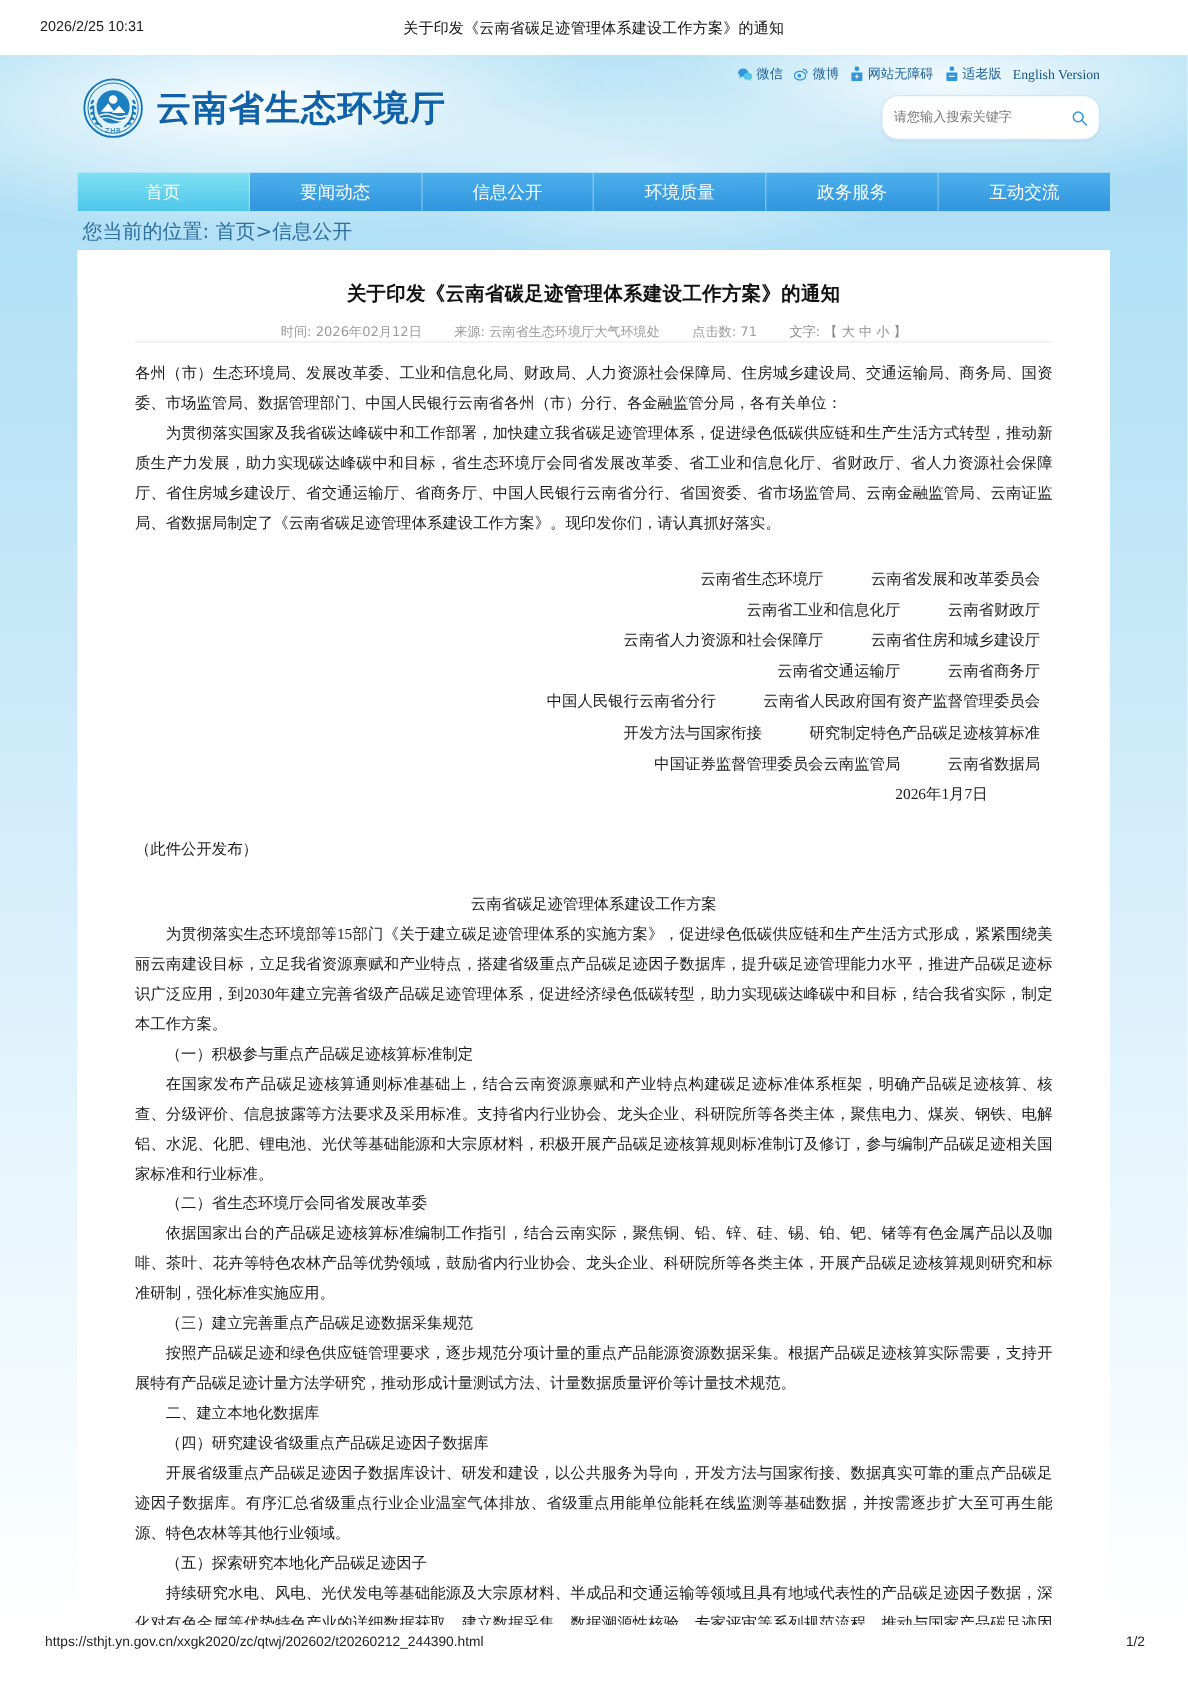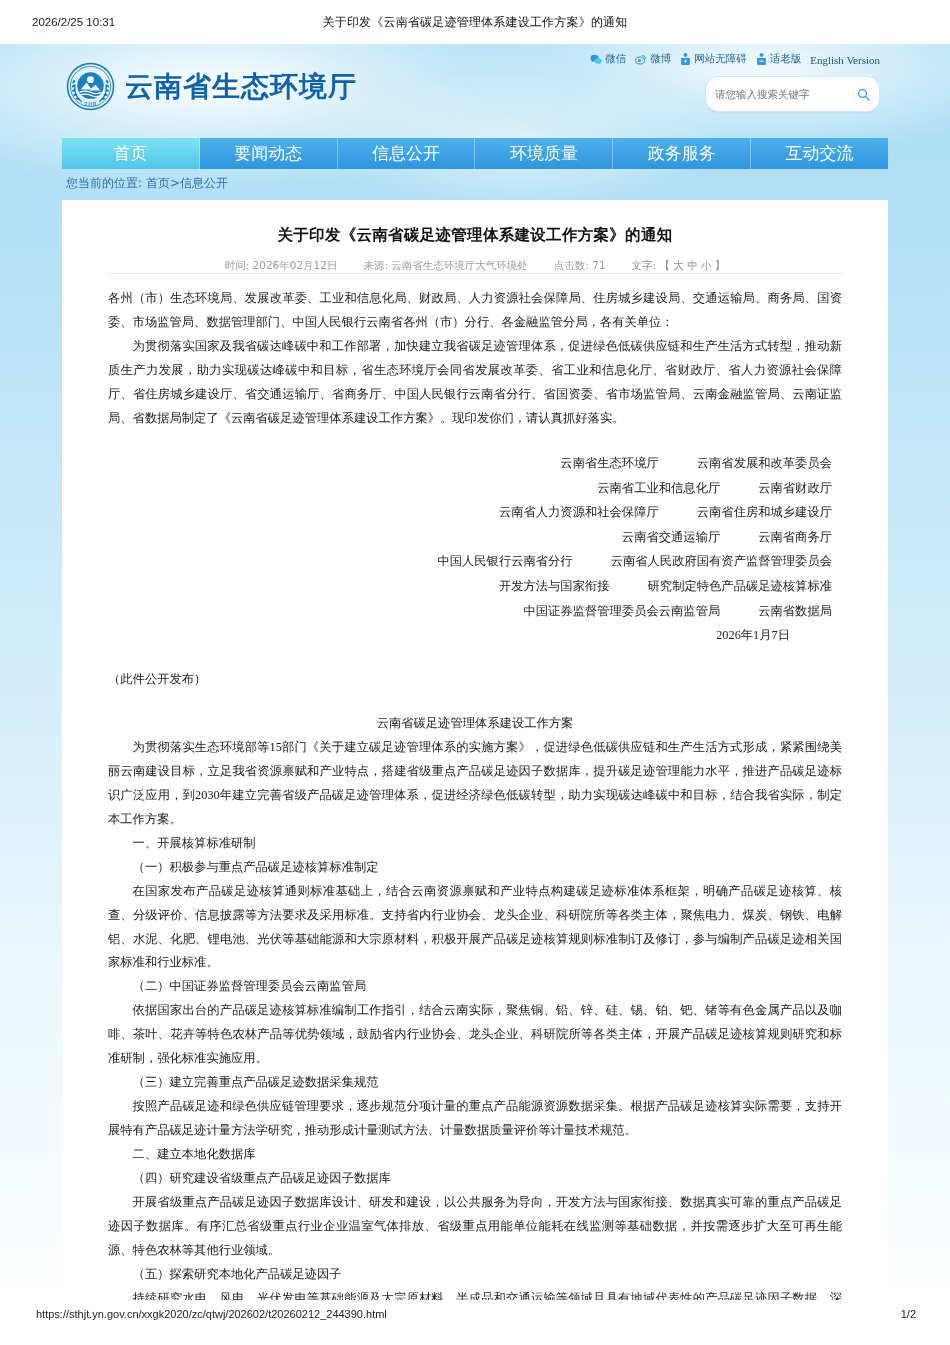--- a/index.html
+++ b/index.html
@@ -112,36 +112,36 @@
     left: 62px; top: 94px;
     width: 826px; height: 31px;
     display: flex;
     overflow: hidden;
   }
   .nav-item {
     flex: 1;
     display: flex;
     align-items: center;
     justify-content: center;
-    font-size: 17px;
+    font-size: 14px;
     color: #ffffff;
     font-family: Liberation Sans, sans-serif;
     background: linear-gradient(180deg, #4db0ec 0%, #2f95dd 100%);
     border-right: 1px solid rgba(255,255,255,.35);
   }
   .nav-item:last-child { border-right: none; }
   .nav-item.active {
     background: linear-gradient(180deg, #7fe1f3 0%, #4fc6ea 100%);
   }
 
   
   .crumb {
     position: absolute;
     left: 66px; top: 131px;
-    font-size: 12px;
+    font-size: 16px;
     color: #2d6f9c;
     font-family: "DejaVu Sans", sans-serif;
   }
   .crumb .c-path { color: #2d6f9c; }
 
   
   .paper {
     position: absolute;
     left: 62px; top: 156px;
     width: 826px;
@@ -368,24 +368,23 @@
 
       <div class="p-blank"></div>
 
       <p class="p-flat">（此件公开发布）</p>
 
       <div class="p-blank"></div>
 
       <p class="p-center">云南省碳足迹管理体系建设工作方案</p>
       <p class="p-indent">为贯彻落实生态环境部等15部门《关于建立碳足迹管理体系的实施方案》，促进绿色低碳供应链和生产生活方式形成，紧紧围绕美丽云南建设目标，立足我省资源禀赋和产业特点，搭建省级重点产品碳足迹因子数据库，提升碳足迹管理能力水平，推进产品碳足迹标识广泛应用，到2030年建立完善省级产品碳足迹管理体系，促进经济绿色低碳转型，助力实现碳达峰碳中和目标，结合我省实际，制定本工作方案。</p>
 
-      <p class="sect-title">一、开展核算标准研制</p>
       <p class="sect-title">（一）积极参与重点产品碳足迹核算标准制定</p>
       <p class="p-indent">在国家发布产品碳足迹核算通则标准基础上，结合云南资源禀赋和产业特点构建碳足迹标准体系框架，明确产品碳足迹核算、核查、分级评价、信息披露等方法要求及采用标准。支持省内行业协会、龙头企业、科研院所等各类主体，聚焦电力、煤炭、钢铁、电解铝、水泥、化肥、锂电池、光伏等基础能源和大宗原材料，积极开展产品碳足迹核算规则标准制订及修订，参与编制产品碳足迹相关国家标准和行业标准。</p>
-      <p class="sect-title">（二）中国证券监督管理委员会云南监管局</p>
+      <p class="sect-title">（二）省生态环境厅会同省发展改革委</p>
       <p class="p-indent">依据国家出台的产品碳足迹核算标准编制工作指引，结合云南实际，聚焦铜、铅、锌、硅、锡、铂、钯、锗等有色金属产品以及咖啡、茶叶、花卉等特色农林产品等优势领域，鼓励省内行业协会、龙头企业、科研院所等各类主体，开展产品碳足迹核算规则研究和标准研制，强化标准实施应用。</p>
       <p class="sect-title">（三）建立完善重点产品碳足迹数据采集规范</p>
       <p class="p-indent">按照产品碳足迹和绿色供应链管理要求，逐步规范分项计量的重点产品能源资源数据采集。根据产品碳足迹核算实际需要，支持开展特有产品碳足迹计量方法学研究，推动形成计量测试方法、计量数据质量评价等计量技术规范。</p>
 
       <p class="sect-title">二、建立本地化数据库</p>
       <p class="sect-title">（四）研究建设省级重点产品碳足迹因子数据库</p>
       <p class="p-indent">开展省级重点产品碳足迹因子数据库设计、研发和建设，以公共服务为导向，开发方法与国家衔接、数据真实可靠的重点产品碳足迹因子数据库。有序汇总省级重点行业企业温室气体排放、省级重点用能单位能耗在线监测等基础数据，并按需逐步扩大至可再生能源、特色农林等其他行业领域。</p>
       <p class="sect-title">（五）探索研究本地化产品碳足迹因子</p>
       <p class="p-indent">持续研究水电、风电、光伏发电等基础能源及大宗原材料、半成品和交通运输等领域且具有地域代表性的产品碳足迹因子数据，深化对有色金属等优势特色产业的详细数据获取，建立数据采集、数据溯源性核验、专家评审等系列规范流程，推动与国家产品碳足迹因子数据库形成衔接和补充。重点支持省内行业协会、产业联盟、龙头企业等在注明数据来源基础上，依法合规、自主形成各行业细分产品碳足迹因子数据，数据经专家评审、行业主管部门验证以及数据溯源性核验后，有序进入省级重点产品碳足迹因子数据库。积极向国家报送云南省特色产品碳足迹因子，不断充实完善国家数据库。</p>
 

